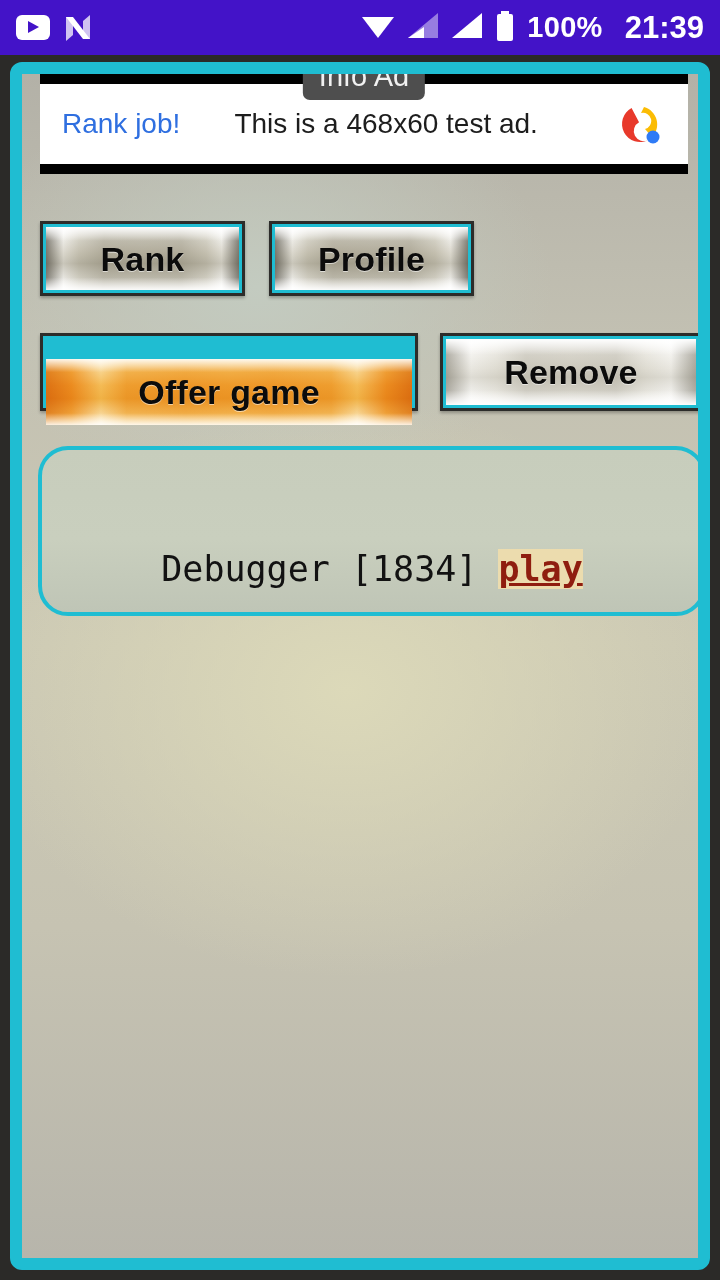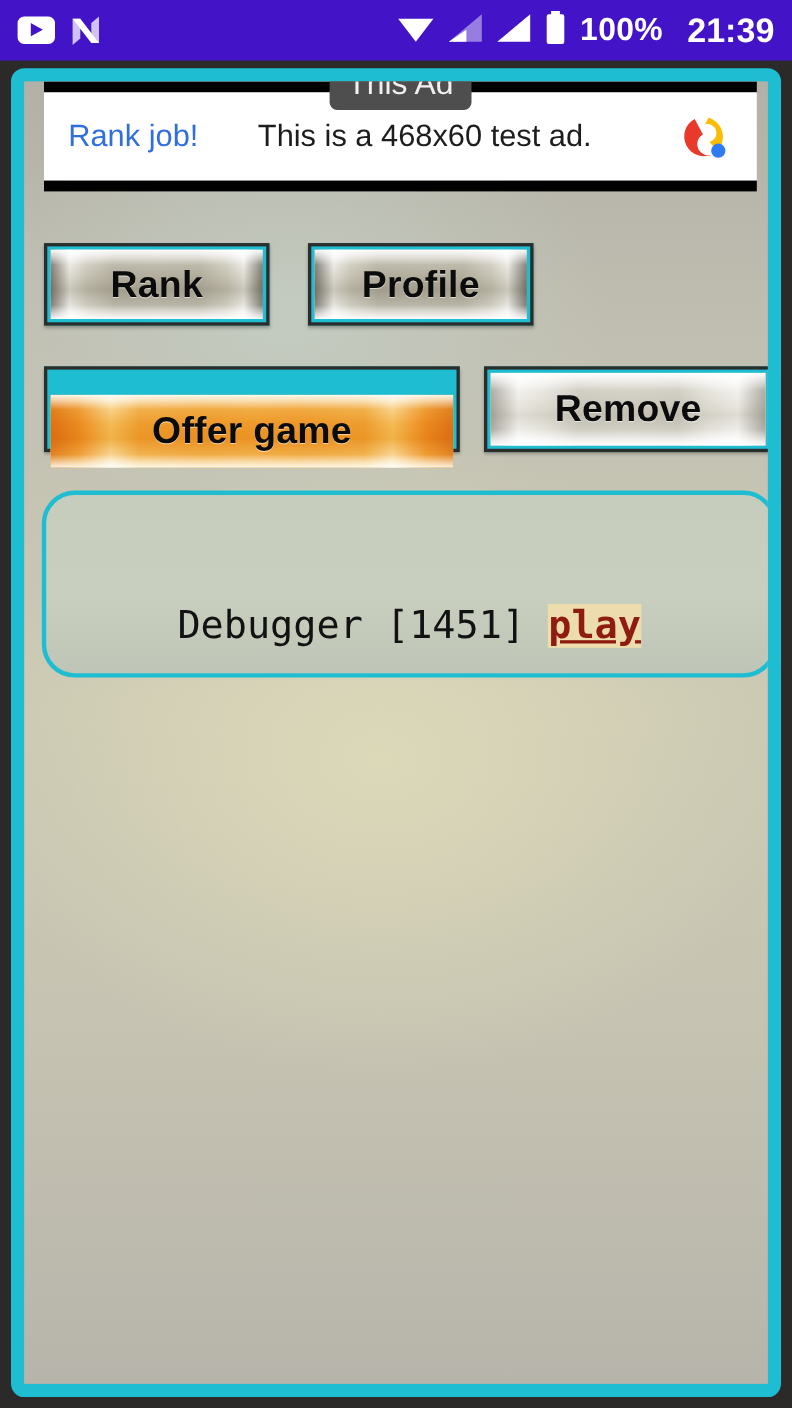--- a/index.html
+++ b/index.html
@@ -83,21 +83,21 @@
     font-size:29px; padding:4px 16px 7px; border-radius:7px;
     white-space:nowrap;
     z-index:5;
   }
 
   
   .btn-row{
     position:absolute; left:18px; width:664px;
     display:flex;
   }
-  .row1{ top:147px; gap:35px; }
+  .row1{ top:147px; gap:24px; }
   .row2{ top:259px; gap:22px; }
 
   .gbtn{
     position:relative;
     border:3px solid #2c2c2a;
     background:#1fbdd2;
     padding:3px;
     display:flex; align-items:center; justify-content:center;
     cursor:pointer;
     box-shadow:0 2px 3px rgba(0,0,0,.28);
@@ -257,21 +257,21 @@
       <div class="adbody">
         <span class="ad-nice">Rank job!</span>
         <span class="ad-main">This is a 468x60 test ad.</span>
         <span class="ad-logo">
           <svg width="52" height="52" viewBox="0 0 52 52">
             <path d="M26 8 a18 18 0 1 0 0 36 a10 10 0 0 1 0 -20 z" fill="#e8392b" transform="rotate(-28 26 26)"></path>
             <path d="M30 9 a18 18 0 0 1 8 30 l-7 -8 a8 8 0 0 0 -4 -16 z" fill="#fbbc04"></path>
             <circle cx="39" cy="39" r="6.5" fill="#2f7bf6"></circle>
           </svg>
         </span>
-        <span class="testad">This Ad</span>
+        <span class="testad">Info Ad</span>
       </div>
       <div class="adbar-black"></div>
     </div>
 
     <div class="btn-row row1">
       <div class="gbtn silver b-rank">
         <div class="face">
             <span class="label">Rank</span>
           </div>
       </div>
@@ -290,21 +290,21 @@
       </div>
       <div class="gbtn silverlight b-remove">
         <div class="face">
             <span class="label">Remove</span>
           </div>
       </div>
     </div>
 
     <div class="listpanel">
       <div class="list-lines">
-        <span class="lrow"><span class="lname">Debugger [1451] </span><span class="lplay">play</span></span>
+        <span class="lrow"><span class="lname">Debugger [1834] </span><span class="lplay">play</span></span>
         
       </div>
     </div>
 
     <div class="bodyfill"></div>
 
   </div>
 </div>
 
 </body></html>

